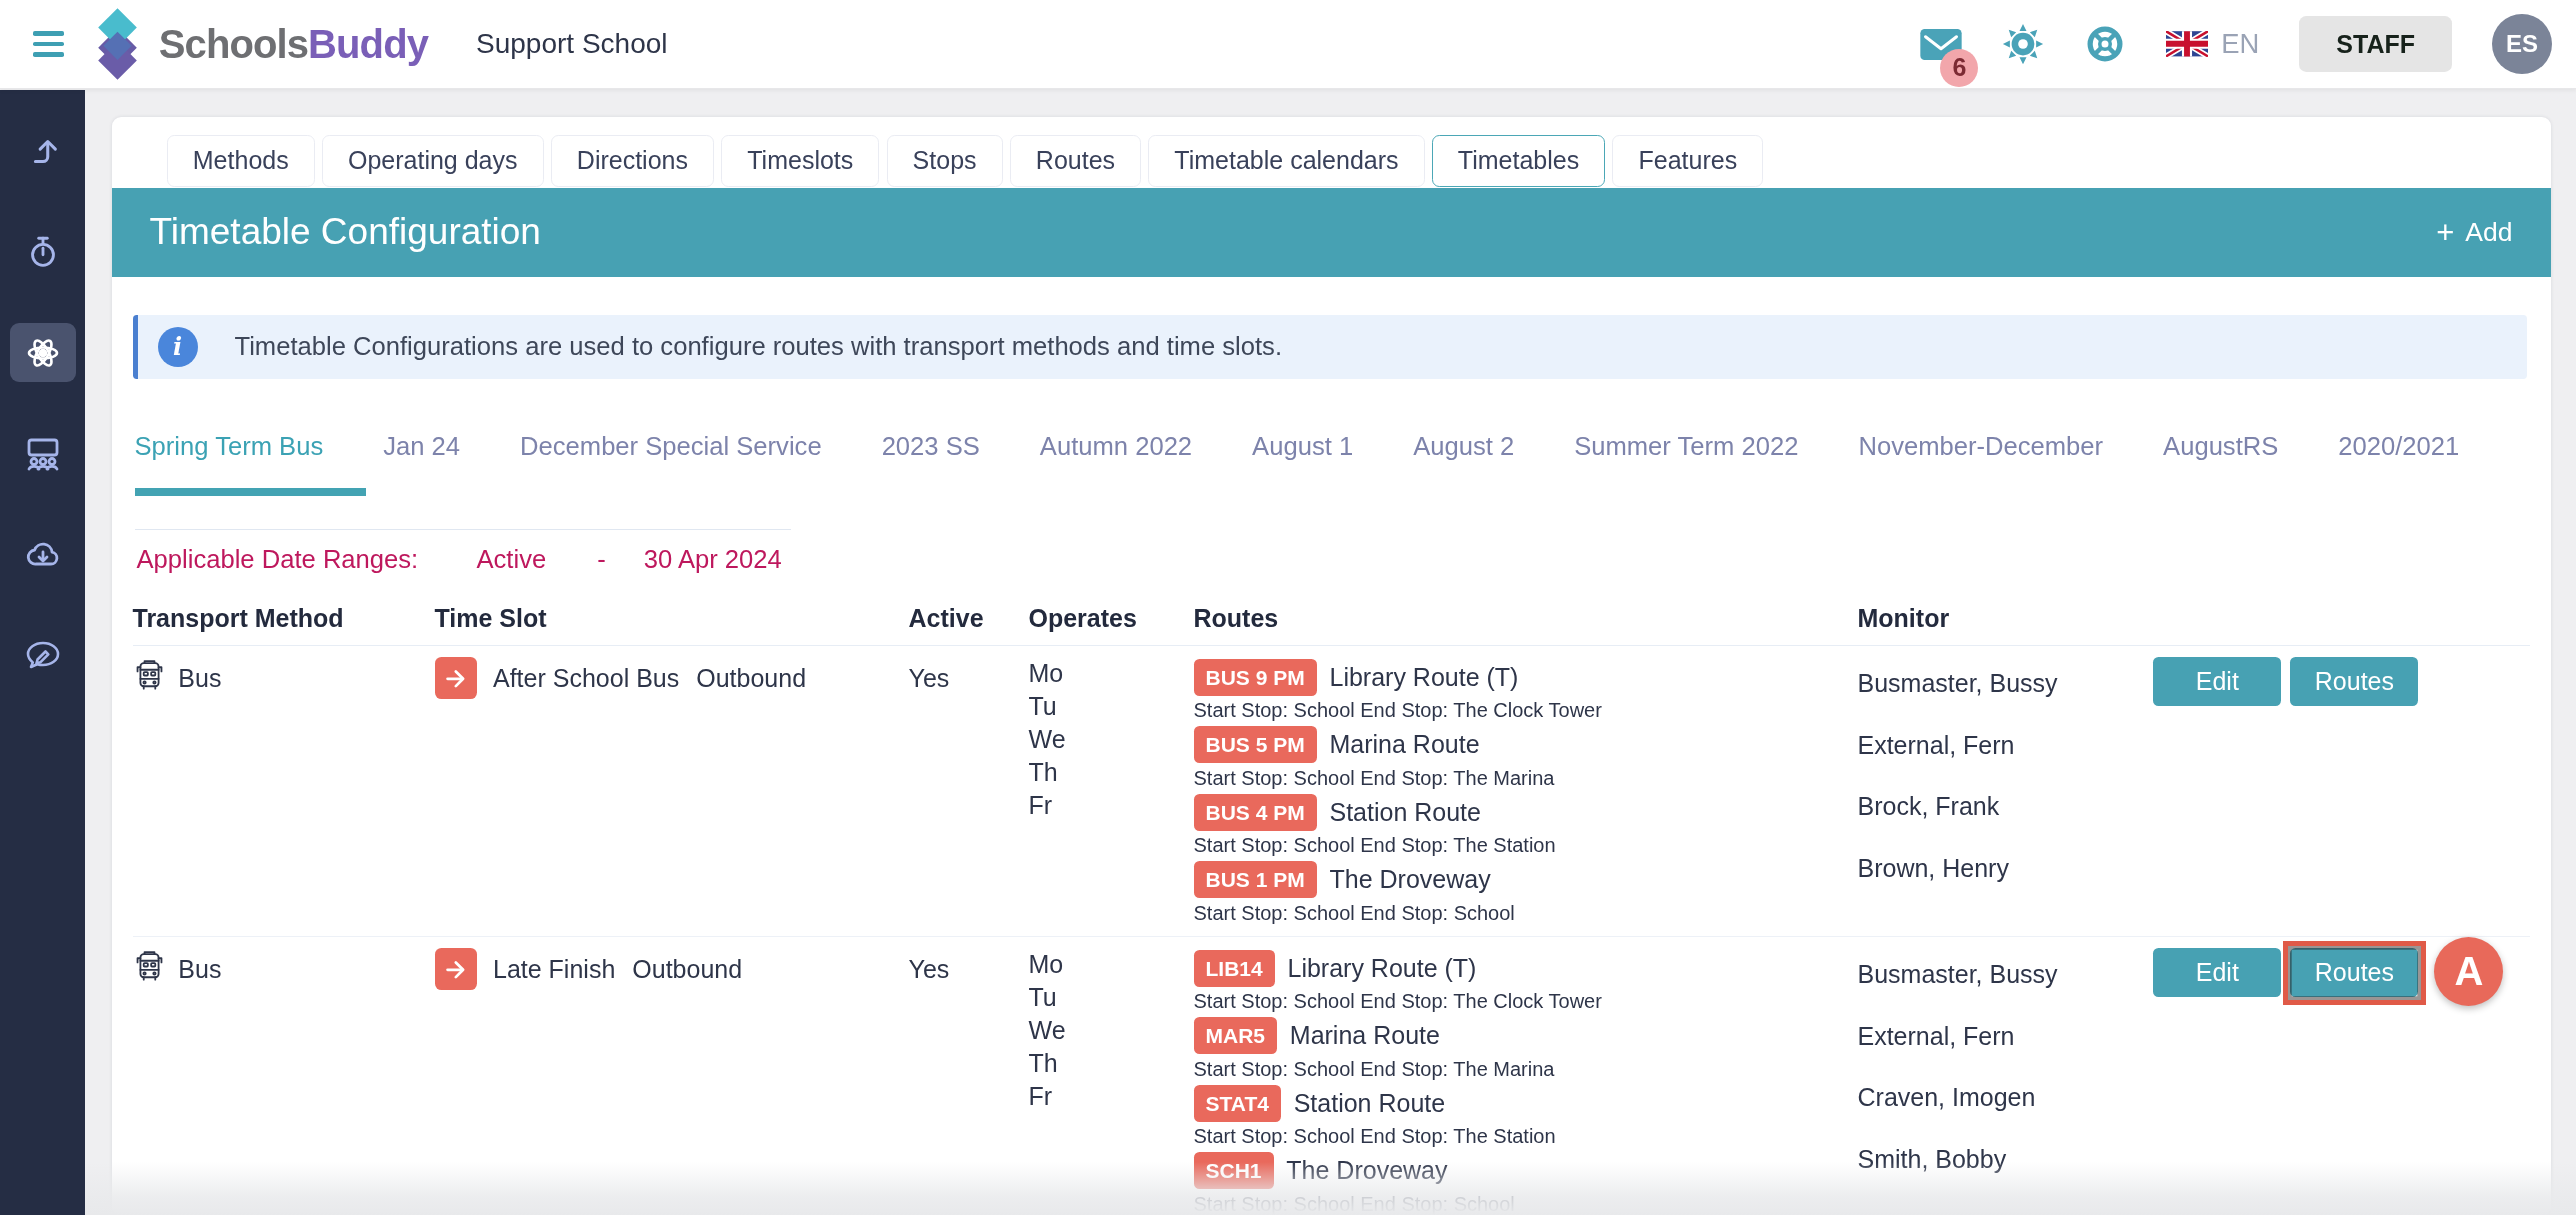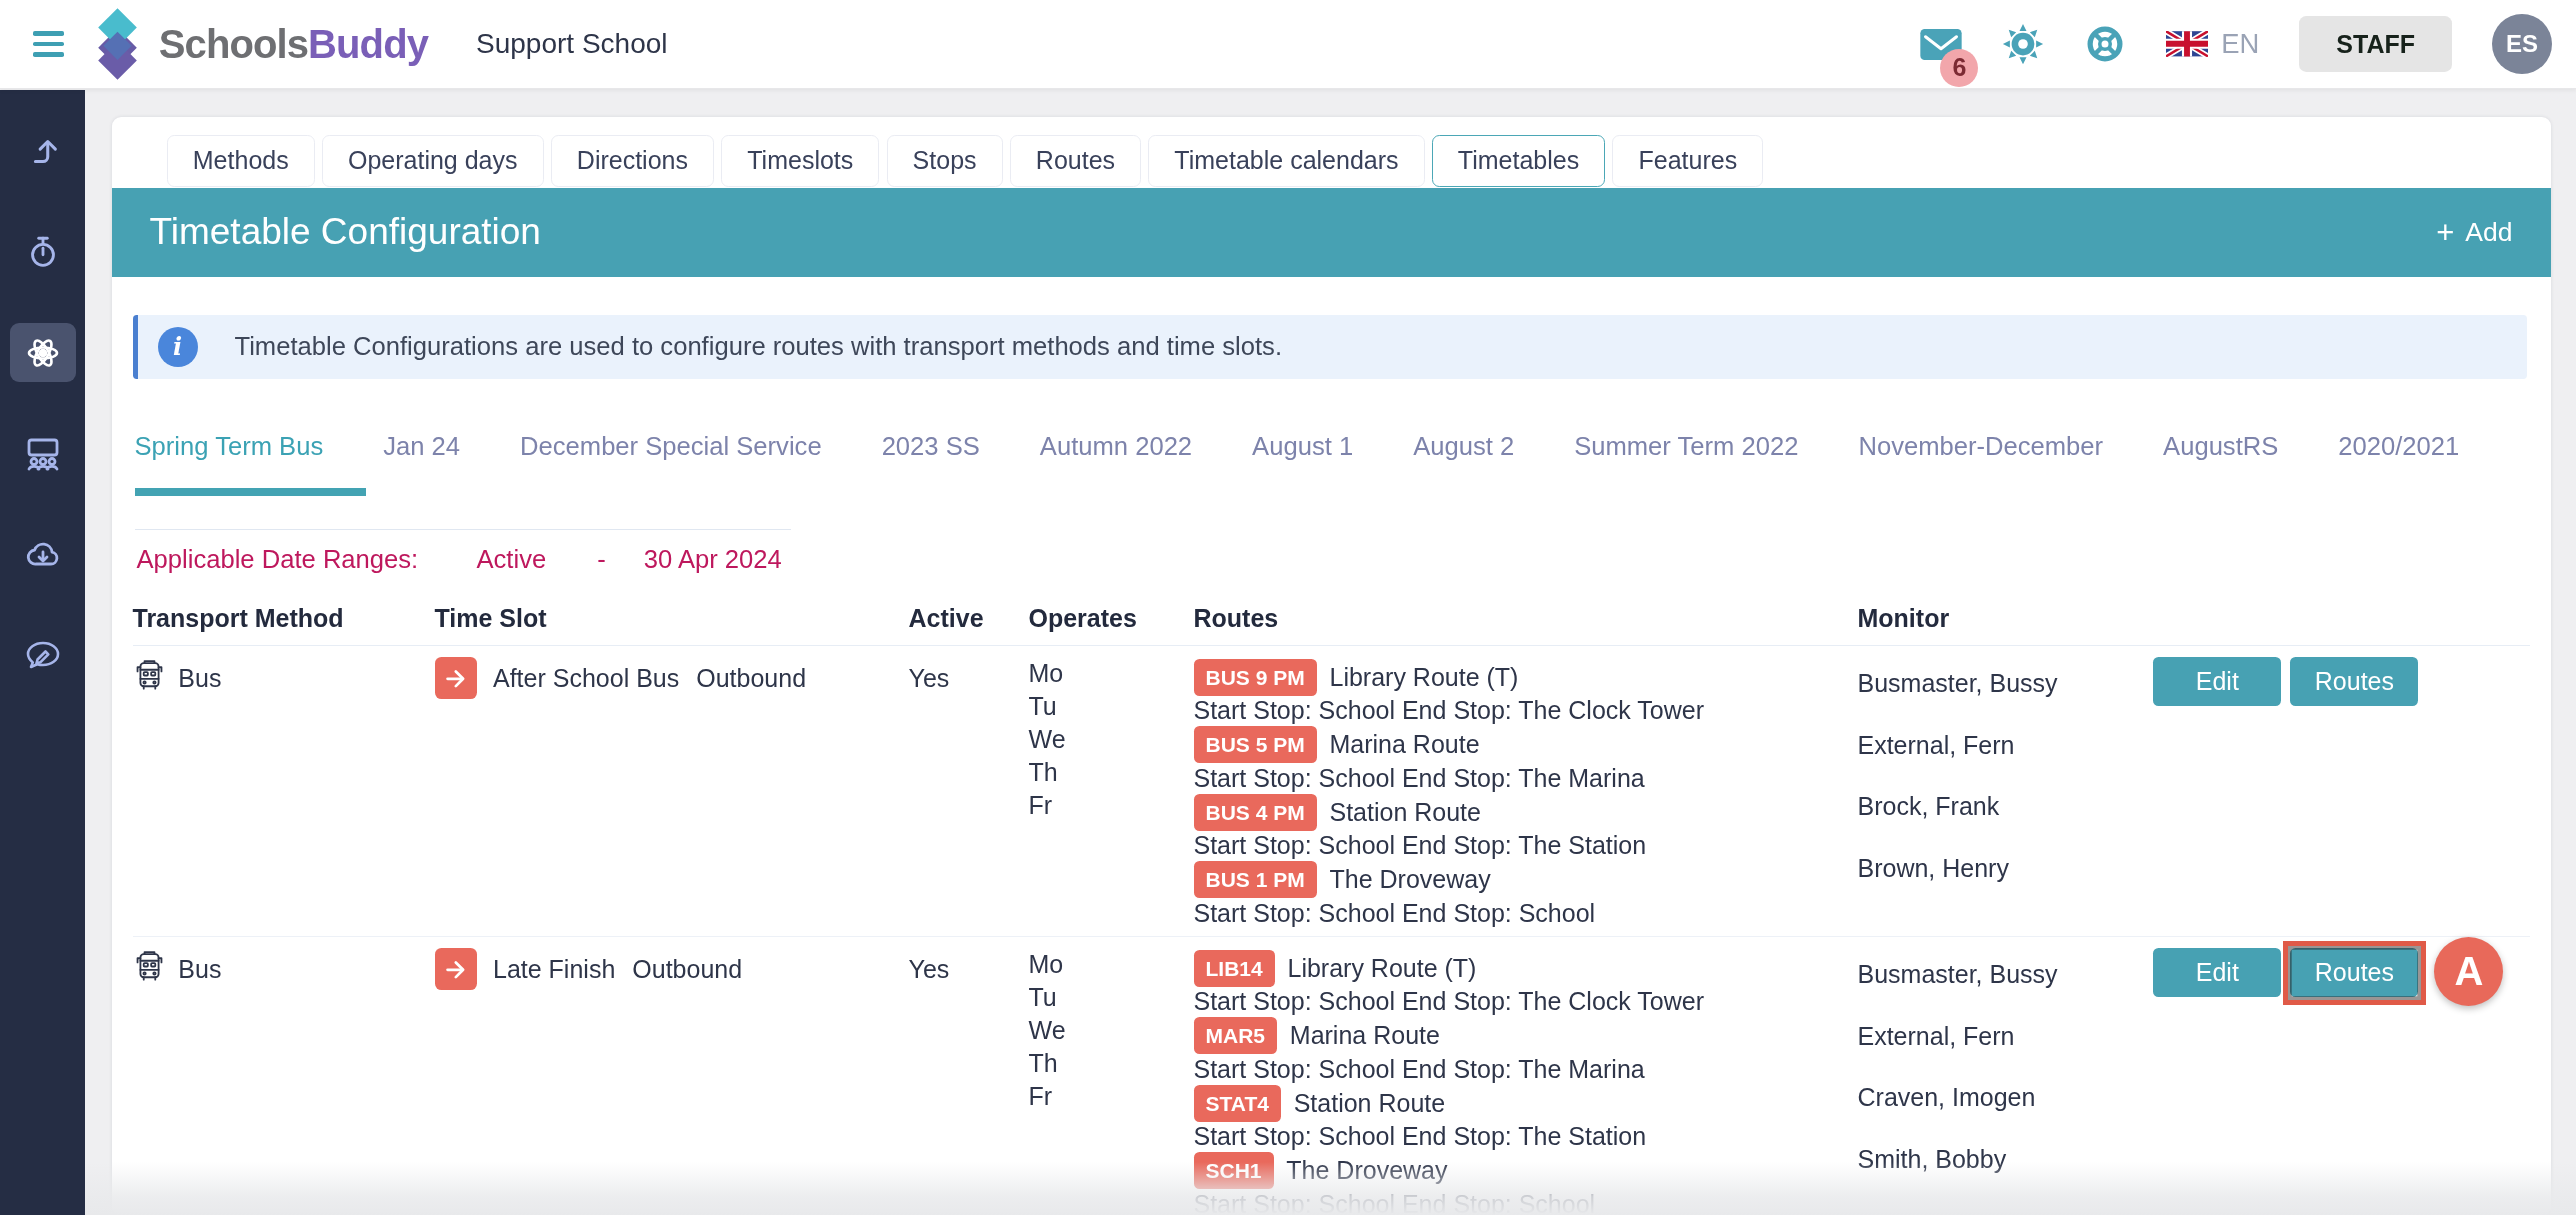--- a/index.html
+++ b/index.html
@@ -89,21 +89,21 @@
   .timeslot { display:flex; align-items:flex-start; gap:16.5px; }
   .arrow-badge { width:42px; height:42px; border-radius:6.4px; background:#E9695C; display:flex;
     align-items:center; justify-content:center; flex:0 0 42px; }
   .ts-text { line-height:42px; display:flex; gap:17px; }
   .active-cell { line-height:42px; }
   .operates .day { line-height:33px; }
 
   .route-line { display:flex; align-items:center; height:40px; gap:12.8px; }
   .route-badge { background:#E9695C; color:#fff; font-size:21px; font-weight:bold; border-radius:5.5px;
     padding:0 12px; height:37px; line-height:37px; display:inline-block; }
-  .route-stops { height:27.4px; line-height:27.4px; font-size:25px; }
+  .route-stops { height:27.4px; line-height:27.4px; font-size:20px; }
 
   .monitors { margin-top:13px; }
   .monitor { height:27.4px; line-height:27.4px; margin-bottom:34px; }
 
   .actions { display:flex; align-items:flex-start; padding-left:12.8px; gap:9.1px; }
   .btn { width:128px; height:49px; background:#47A1B3; color:#fff; border:none; border-radius:5.5px;
     font-size:25px; font-family:inherit; cursor:pointer; }
   .rb-wrap { position:relative; display:inline-block; }
   .ann-frame { position:absolute; left:-7.3px; top:-7.3px; width:143px; height:64px;
     border:5.5px solid #E05A48; box-shadow:inset 0 0 0 3.7px rgba(30,20,18,.45); pointer-events:none; }

